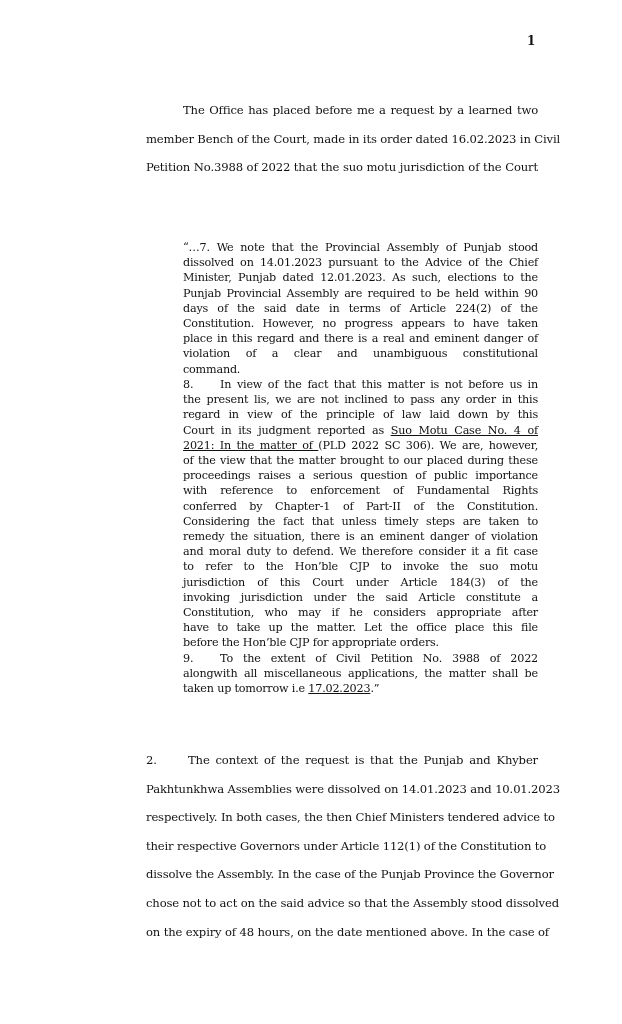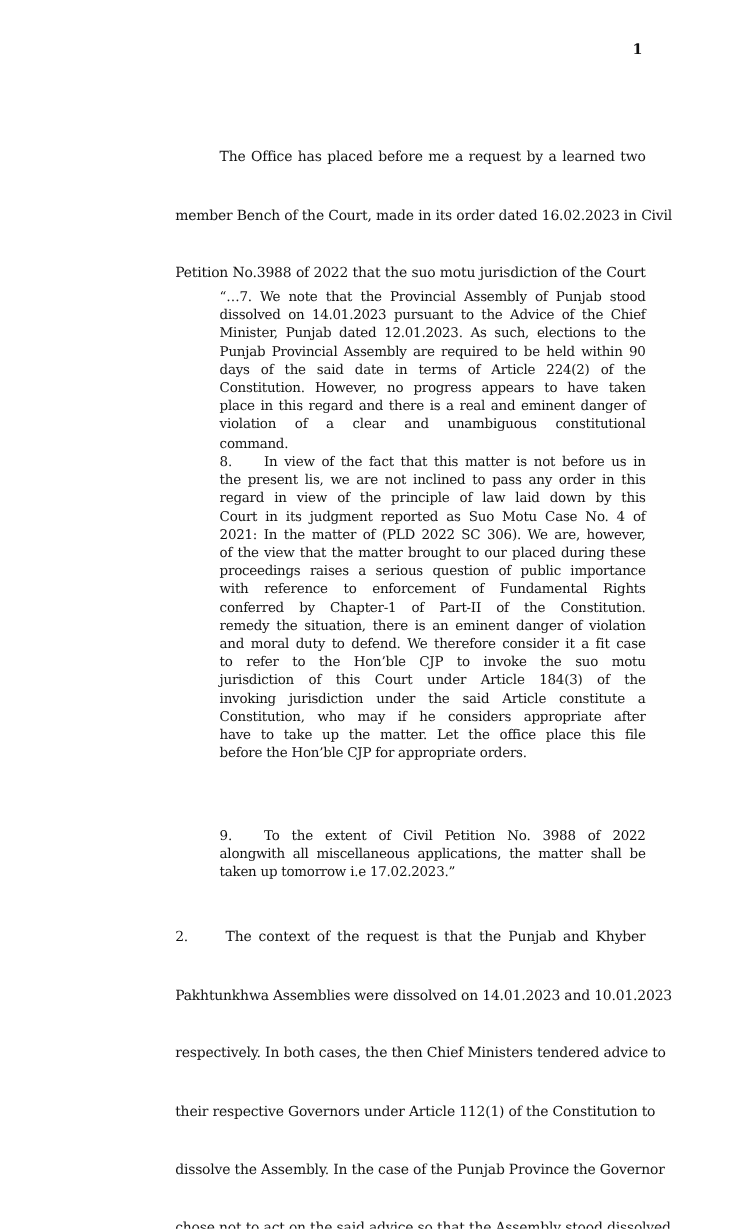--- a/index.html
+++ b/index.html
@@ -1,26 +1,26 @@
 <!DOCTYPE html>
 <html><head>
 <meta charset="utf-8">
 <style>
   html, body { margin: 0; padding: 0; background: #ffffff; }
   body { width: 622px; height: 1024px; position: relative; overflow: hidden;
          font-family: "DejaVu Serif", "Liberation Serif", serif; color: #111; }
   .page-number { position: absolute; left: 527px; top: 34px; font-size: 12px; font-weight: bold; }
   .para { position: absolute; left: 146px; width: 392px; font-size: 11.6px; line-height: 28.6px;
           text-align: justify; margin: 0; letter-spacing: -0.15px; }
-  .para .line { display: block; text-align: justify; text-align-last: justify; white-space: nowrap; margin-top: 20px; }
+  .para .line { display: block; text-align: justify; text-align-last: justify; white-space: nowrap; }
   .para .line.last { text-align-last: left; }
   .quote { position: absolute; left: 183px; width: 355px; font-size: 11.2px; line-height: 15.2px; margin: 0; letter-spacing: -0.2px; }
   .quote .line { display: block; text-align: justify; text-align-last: justify; white-space: nowrap; }
   .quote .line.last { text-align-last: left; }
-  .u { }
+  .u { text-decoration: underline; }
   .num { display: inline-block; width: 37px; }
   .para .num2 { display: inline-block; width: 42px; }
 </style>
 </head>
 <body>
 
 <div class="page-number">1</div>
 
 <div class="para" style="top:96px;">
   <span class="line" style="padding-left:37px;">The Office has placed before me a request by a learned two</span>
@@ -43,31 +43,32 @@
 <div class="quote" style="top:377px;">
   <span class="line"><span class="num">8.</span><span>In view of the fact that this matter is not before us in</span></span>
   <span class="line">the present lis, we are not inclined to pass any order in this</span>
   <span class="line">regard in view of the principle of law laid down by this</span>
   <span class="line"><span>Court in its judgment reported as </span><span class="u">Suo Motu Case No. 4 of</span></span>
   <span class="line"><span class="u">2021: In the matter of </span><span> (PLD 2022 SC 306). We are, however,</span></span>
   <span class="line">of the view that the matter brought to our placed during these</span>
   <span class="line">proceedings raises a serious question of public importance</span>
   <span class="line">with reference to enforcement of Fundamental Rights</span>
   <span class="line">conferred by Chapter-1 of Part-II of the Constitution.</span>
+  <span class="line">Considering the fact that unless timely steps are taken to</span>
   <span class="line">remedy the situation, there is an eminent danger of violation</span>
   <span class="line">and moral duty to defend. We therefore consider it a fit case</span>
   <span class="line">to refer to the Hon’ble CJP to invoke the suo motu</span>
   <span class="line">jurisdiction of this Court under Article 184(3) of the</span>
   <span class="line">invoking jurisdiction under the said Article constitute a</span>
   <span class="line">Constitution, who may if he considers appropriate after</span>
   <span class="line">have to take up the matter. Let the office place this file</span>
   <span class="line last">before the Hon’ble CJP for appropriate orders.</span>
 </div>
 
-<div class="quote" style="top:689px;">
+<div class="quote" style="top:651px;">
   <span class="line"><span class="num">9.</span><span>To the extent of Civil Petition No. 3988 of 2022</span></span>
   <span class="line">alongwith all miscellaneous applications, the matter shall be</span>
   <span class="line last"><span>taken up tomorrow i.e </span><span class="u">17.02.2023</span><span>.”</span></span>
 </div>
 
 <div class="para" style="top:746px; left:146px; width:392px;">
   <span class="line"><span class="num2">2.</span><span>The context of the request is that the Punjab and Khyber</span></span>
   <span class="line">Pakhtunkhwa Assemblies were dissolved on 14.01.2023 and 10.01.2023</span>
   <span class="line">respectively. In both cases, the then Chief Ministers tendered advice to</span>
   <span class="line">their respective Governors under Article 112(1) of the Constitution to</span>

